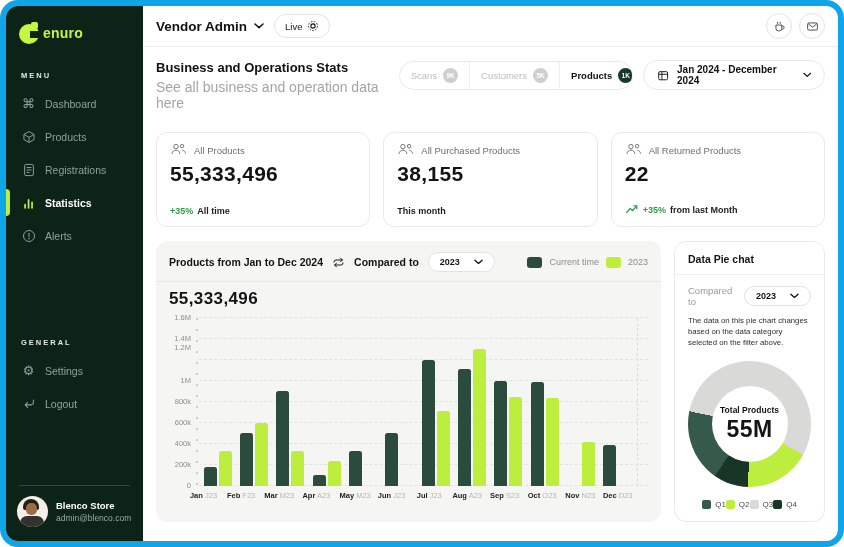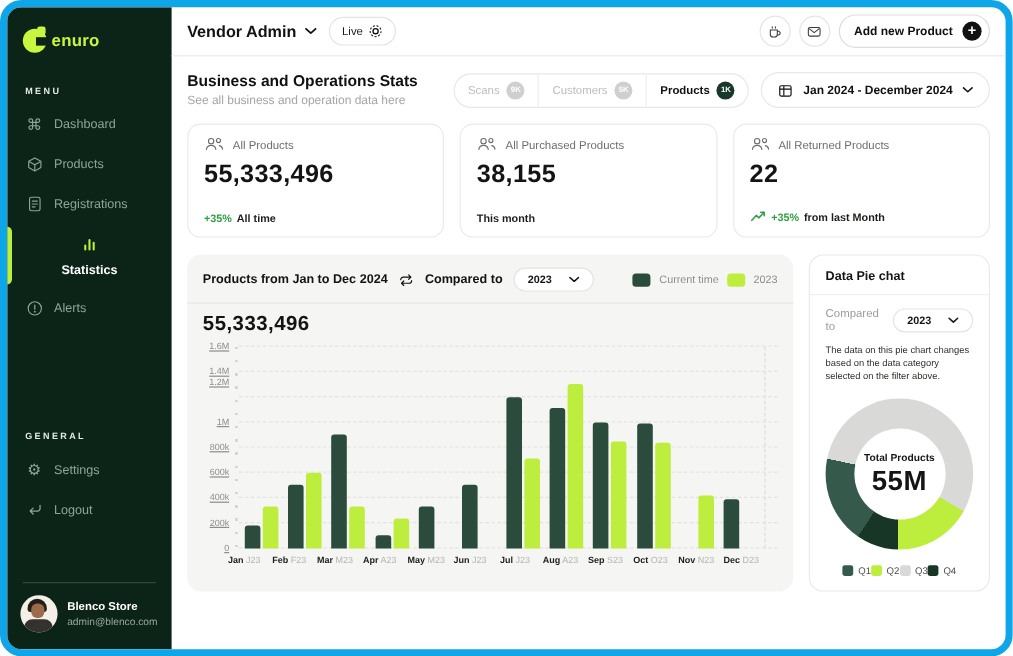--- a/index.html
+++ b/index.html
@@ -13,21 +13,21 @@
   .logo-mark { position:relative; width:23px; height:23px; flex:0 0 auto; }
   .logo-c { position:absolute; left:0; top:2px; width:20px; height:20px; border-radius:50%; background:#c8f63f; }
   .logo-notch { position:absolute; left:11px; top:9px; width:10px; height:7px; background:#0c2318; }
   .logo-sq { position:absolute; left:12px; top:0; width:7px; height:7px; border-radius:2px; background:#c8f63f; }
   .brand-name { color:#c8f63f; font-size:14px; font-weight:bold; letter-spacing:.2px; margin-left:-4px; }
   .section-label { padding:0 15px; font-size:7.5px; font-weight:bold; letter-spacing:2px; color:#e3eae5; }
   .menu-label { margin-top:24px; margin-bottom:7px; }
   .general-label { margin-top:86px; margin-bottom:7px; }
   .side-item { display:flex; align-items:center; gap:9px; padding:9px 15px; font-size:10.5px; color:#8fa396; position:relative; cursor:pointer; }
   .side-item .s-icon { width:15px; height:15px; display:flex; align-items:center; justify-content:center; color:#8fa396; }
-  .side-item.active { color:#fff; font-weight:bold;flex-direction:column; }
+  .side-item.active { color:#fff; font-weight:bold; }
   .side-item.active .s-icon { color:#bdee3d; }
   .side-item.active::before { content:''; position:absolute; left:0; top:3px; bottom:3px; width:4px; background:#bdee3d; border-radius:0 4px 4px 0; }
   .uni { font-size:13px; line-height:1; }
   .side-spacer { flex:1; }
   .user-divider { border-top:1px solid rgba(255,255,255,.16); margin:8px 13px 10px; }
   .user-row { display:flex; align-items:center; gap:8px; padding:0 11px 4px; cursor:pointer; }
   .avatar { width:31px; height:31px; border-radius:50%; background:#f4efe7; position:relative; overflow:hidden; flex:0 0 auto; }
   .av-hair { position:absolute; left:6px; top:3px; width:16px; height:11px; border-radius:8px 8px 2px 2px; background:#221e1a; }
   .av-face { position:absolute; left:9px; top:7px; width:11px; height:12px; border-radius:5px; background:#9c6b4a; }
   .av-body { position:absolute; left:3px; top:20px; width:24px; height:14px; border-radius:8px; background:#33322e; }
@@ -38,23 +38,23 @@
   .main { flex:1; display:flex; flex-direction:column; min-width:0; }
   .topbar { height:41px; display:flex; align-items:center; gap:10px; padding:0 13px; border-bottom:1px solid #ececea; flex:0 0 auto; }
   .vendor-title { font-size:13.5px; font-weight:bold; color:#121212; display:flex; align-items:center; gap:7px; cursor:pointer; }
   .live-pill { border:1px solid #e4e4e2; border-radius:999px; padding:5px 10px; font-size:9.5px; color:#1a1a1a; display:flex; align-items:center; gap:5px; background:#fff; }
   .topbar-right { margin-left:auto; display:flex; align-items:center; gap:7px; }
   .icon-btn { width:26px; height:26px; border:1px solid #e4e4e2; border-radius:50%; display:flex; align-items:center; justify-content:center; background:#fff; color:#3a3a38; cursor:pointer; }
   .add-btn { border:1px solid #dddddb; border-radius:999px; height:28px; padding:0 6px 0 12px; display:flex; align-items:center; gap:8px; font-size:10px; font-weight:bold; color:#111; background:#fff; cursor:pointer; }
   .plus-circle { width:16px; height:16px; border-radius:50%; background:#111; color:#fff; font-size:12px; line-height:15px; text-align:center; font-weight:bold; }
 
   .content { flex:1; padding:13px; }
-  .page-head { display:flex; align-items:flex-start; margin-bottom:13px;justify-content:center; }
+  .page-head { display:flex; align-items:flex-start; margin-bottom:21px;justify-content:center; }
   .ph-title { font-size:13px; font-weight:bold; color:#111; }
-  .ph-sub { font-size:10px; color:#a5a5a3; margin-top:4px; }
+  .ph-sub { font-size:14px; color:#a5a5a3; margin-top:4px; }
   .ph-right { margin-left:auto; display:flex; align-items:center; gap:10px; }
   .filter-pill { display:flex; align-items:center; border:1px solid #e8e8e6; border-radius:999px; height:29px; background:#fff; overflow:hidden; }
   .filter-seg { display:flex; align-items:center; gap:6px; padding:0 11px; font-size:9.5px; color:#bcbcba; height:100%; border-right:1px solid #eeeeec; cursor:pointer; }
   .filter-seg:last-child { border-right:none; }
   .filter-seg.active { color:#111; font-weight:bold; }
   .f-badge { min-width:15px; height:15px; border-radius:999px; background:#cfcfcd; color:#fff; font-size:6.5px; font-weight:bold; display:flex; align-items:center; justify-content:center; padding:0 2px; }
   .filter-seg.active .f-badge { background:#17382a; }
   .date-pill { display:flex; align-items:center; gap:8px; border:1px solid #e8e8e6; border-radius:999px; height:30px; padding:0 13px; font-size:10px; font-weight:bold; color:#111; background:#fff; cursor:pointer; }
 
   .stats-row { display:flex; gap:13px; margin-bottom:14px; }
@@ -70,21 +70,21 @@
   .bc-head { display:flex; align-items:center; gap:9px; }
   .bc-title { font-size:10.5px; font-weight:bold; color:#141414; }
   .bc-compare-label { font-size:10.5px; font-weight:bold; color:#141414; }
   .mini-select { display:flex; align-items:center; gap:14px; border:1px solid #e3e3e1; background:#fff; border-radius:999px; padding:4px 11px; font-size:9px; font-weight:bold; color:#141414; cursor:pointer; }
   .bc-legend { margin-left:auto; display:flex; align-items:center; gap:7px; font-size:9px; color:#8d8d8b; }
   .sw { width:15px; height:11px; border-radius:3px; display:inline-block; }
   .bc-divider { border-top:1px solid #e7e7e5; margin:9px -13px 7px; }
   .bc-total { font-size:17px; font-weight:bold; color:#141414; letter-spacing:.4px; margin-bottom:9px; }
   .plot-wrap { display:flex; }
   .y-axis { width:30px; position:relative; height:168px; flex:0 0 auto; }
-  .ytick { position:absolute; right:8px; font-size:7.5px; color:#8d8d8b;text-decoration:underline; }
+  .ytick { position:absolute; right:8px; font-size:7.5px; color:#8d8d8b; }
   .plot-area { position:relative; flex:1; height:168px; }
   .gridline { position:absolute; left:0; right:0; border-top:1px dashed #e3e3e1; }
   .tick-dots { position:absolute; left:-3px; top:0; bottom:0; width:2px; background:repeating-linear-gradient(to bottom,#cfcfcd 0 2px,transparent 2px 11px); }
   .vline { position:absolute; right:10px; top:0; bottom:0; border-left:1px dashed #dcdcda; }
   .bars-row { position:absolute; inset:0; display:flex; justify-content:space-between; align-items:flex-end; padding:0 16px 0 4px; }
   .bgroup { width:29px; display:flex; align-items:flex-end; justify-content:center; gap:2px; }
   .bar { width:13px; border-radius:2.5px 2.5px 0 0; }
   .x-labels { display:flex; justify-content:space-between; padding:5px 16px 0 4px; margin-left:16px; }
   .xl { width:29px; text-align:center; font-size:7.5px; white-space:nowrap; }
   .xl .m { color:#1d1d1b; font-weight:bold; }
@@ -220,24 +220,20 @@
               <path d="M3.6 6.2h7.2v4.2a3 3 0 0 1-3 3H6.6a3 3 0 0 1-3-3Z" fill="none" stroke="currentColor" stroke-width="1.1"></path>
               <path d="M10.8 7.4h1a1.9 1.9 0 1 1 0 3.8h-1" fill="none" stroke="currentColor" stroke-width="1.1"></path>
               <path d="M5.6 2.8v1.4M8.8 2.8v1.4" stroke="currentColor" stroke-width="1.1" stroke-linecap="round"></path>
             </svg>
         </span>
         <span class="icon-btn">
           <svg viewBox="0 0 16 16" width="13" height="13">
               <rect x="2" y="3.6" width="12" height="8.8" rx="1.6" fill="none" stroke="currentColor" stroke-width="1.1"></rect>
               <path d="M2.8 4.8 8 8.8l5.2-4" fill="none" stroke="currentColor" stroke-width="1.1" stroke-linejoin="round"></path>
             </svg>
-        </span>
-        <span class="add-btn">
-          <span>Add new Product</span>
-          <span class="plus-circle">+</span>
         </span>
       </span>
     </div>
 
     <div class="content">
 
       <div class="page-head">
         <span>
           <div class="ph-title">Business and Operations Stats</div>
           <div class="ph-sub">See all business and operation data here</div>

